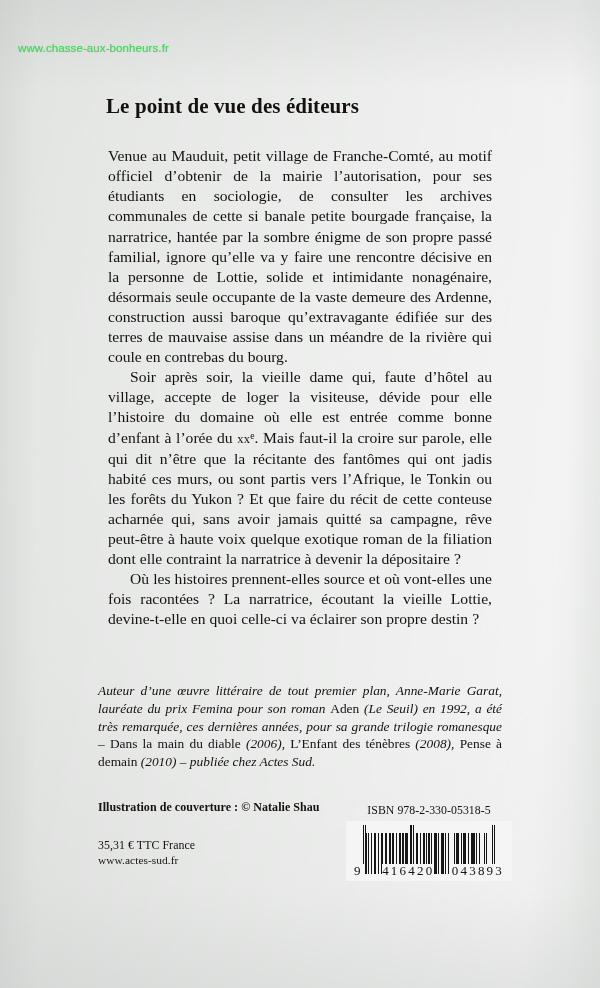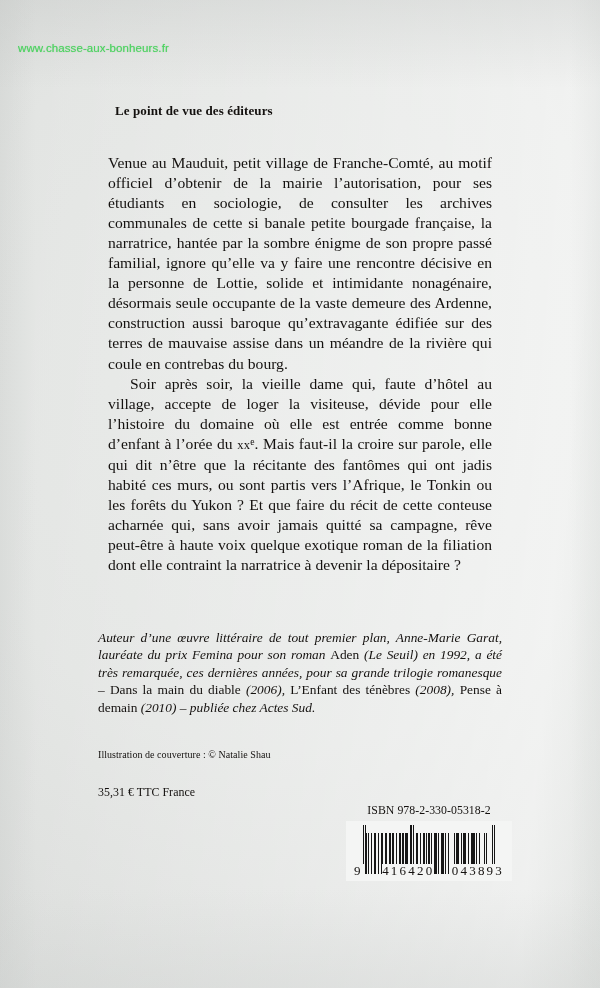--- a/index.html
+++ b/index.html
@@ -51,23 +51,23 @@
 
   .content {
     position: absolute;
     left: 98px;
     top: 0;
     width: 404px;
     z-index: 4;
   }
 
   .heading {
-    margin: 17px;
+    margin: 8px;
     padding-top: 86px;
-    font-size: 13px;
+    font-size: 21px;
     font-weight: bold;
     letter-spacing: 0.1px;
     line-height: 1.2;
   }
 
   .blurb {
     margin: 10px;
     padding-top: 17px;
   }
   .blurb p {
@@ -97,23 +97,24 @@
     font-size: 13.4px;
     line-height: 17.6px;
     font-style: italic;
     text-align: justify;
   }
   .bio .rom { font-style: normal; }
 
   .illus {
     margin: 0;
     padding-top: 30px;
-    font-size: 10px;
+    font-size: 12px;
     line-height: 15px;
     letter-spacing: 0.05px;
+    font-weight: bold;
   }
 
   .colophon {
     padding-top: 18px;
   }
   .pubname {
     margin: 0;
     font-size: 21px;
     font-style: italic;
     letter-spacing: 0.8px;
@@ -185,36 +186,38 @@
 
   <div class="watermark">www.chasse-aux-bonheurs.fr</div>
 
   <div class="content">
 
     <h1 class="heading">Le point de vue des éditeurs</h1>
 
     <div class="blurb">
       <p class="first">Venue au Mauduit, petit village de Franche-Comté, au motif officiel d’obtenir de la mairie l’autorisation, pour ses étudiants en sociologie, de consulter les archives communales de cette si banale petite bourgade française, la narratrice, hantée par la sombre énigme de son propre passé familial, ignore qu’elle va y faire une rencontre décisive en la personne de Lottie, solide et intimidante nonagénaire, désormais seule occupante de la vaste demeure des Ardenne, construction aussi baroque qu’extravagante édifiée sur des terres de mauvaise assise dans un méandre de la rivière qui coule en contrebas du bourg.</p>
       <p>Soir après soir, la vieille dame qui, faute d’hôtel au village, accepte de loger la visiteuse, dévide pour elle l’histoire du domaine où elle est entrée comme bonne d’enfant à l’orée du <span class="smallcaps">xx</span><sup class="ord">e</sup>. Mais faut-il la croire sur parole, elle qui dit n’être que la récitante des fantômes qui ont jadis habité ces murs, ou sont partis vers l’Afrique, le Tonkin ou les forêts du Yukon ? Et que faire du récit de cette conteuse acharnée qui, sans avoir jamais quitté sa campagne, rêve peut-être à haute voix quelque exotique roman de la filiation dont elle contraint la narratrice à devenir la dépositaire ?</p>
+      <p>Où les histoires prennent-elles source et où vont-elles une fois racontées ? La narratrice, écoutant la vieille Lottie, devine-t-elle en quoi celle-ci va éclairer son propre destin ?</p>
     </div>
 
     <p class="bio"><span>Auteur d’une œuvre littéraire de tout premier plan, Anne-Marie Garat, lauréate du prix Femina pour son roman </span><span class="rom">Aden</span><span> (Le Seuil) en 1992, a été très remarquée, ces dernières années, pour sa grande trilogie romanesque – </span><span class="rom">Dans la main du diable</span><span> (2006), </span><span class="rom">L’Enfant des ténèbres</span><span> (2008), </span><span class="rom">Pense à demain</span><span> (2010) – publiée chez Actes Sud.</span></p>
 
     <p class="illus">Illustration de couverture : © Natalie Shau</p>
 
     <div class="colophon">
       <div class="publines">
         <div>35,31 € TTC France</div>
+        <div class="site">www.actes-sud.fr</div>
       </div>
     </div>
 
   </div>
 
   <div class="barcode-block">
-    <div class="isbn-text">ISBN 978-2-330-05318-2</div>
+    <div class="isbn-text">ISBN 978-2-330-05318-5</div>
     <div class="barcode-white">
       <div class="bars">
           <i style="width: 1.05px;"></i>
           <i class="sp" style="width: 1.05px;"></i>
           <i style="width: 1.05px;"></i>
           <i class="short" style="width: 1.05px;"></i>
           <i class="sp" style="width: 1.05px;"></i>
           <i class="short" style="width: 1.05px;"></i>
           <i class="sp" style="width: 1.05px;"></i>
           <i class="sp" style="width: 1.05px;"></i>

